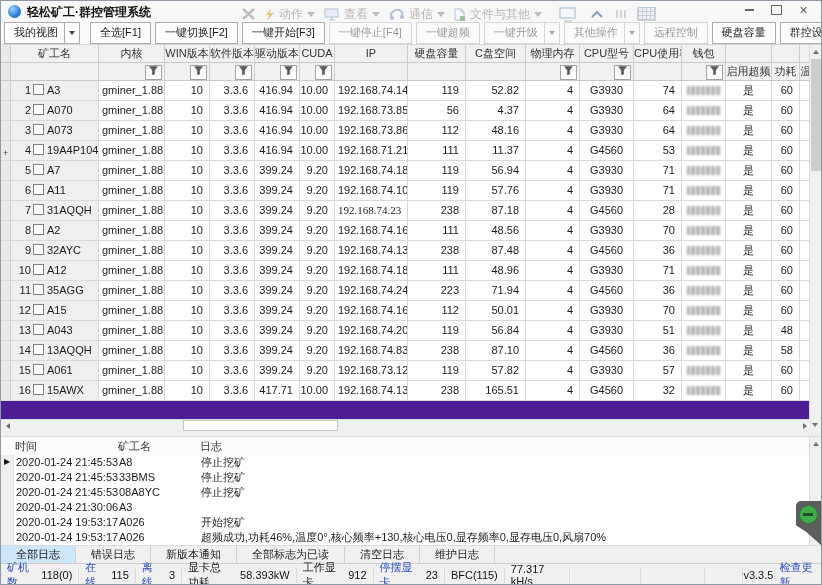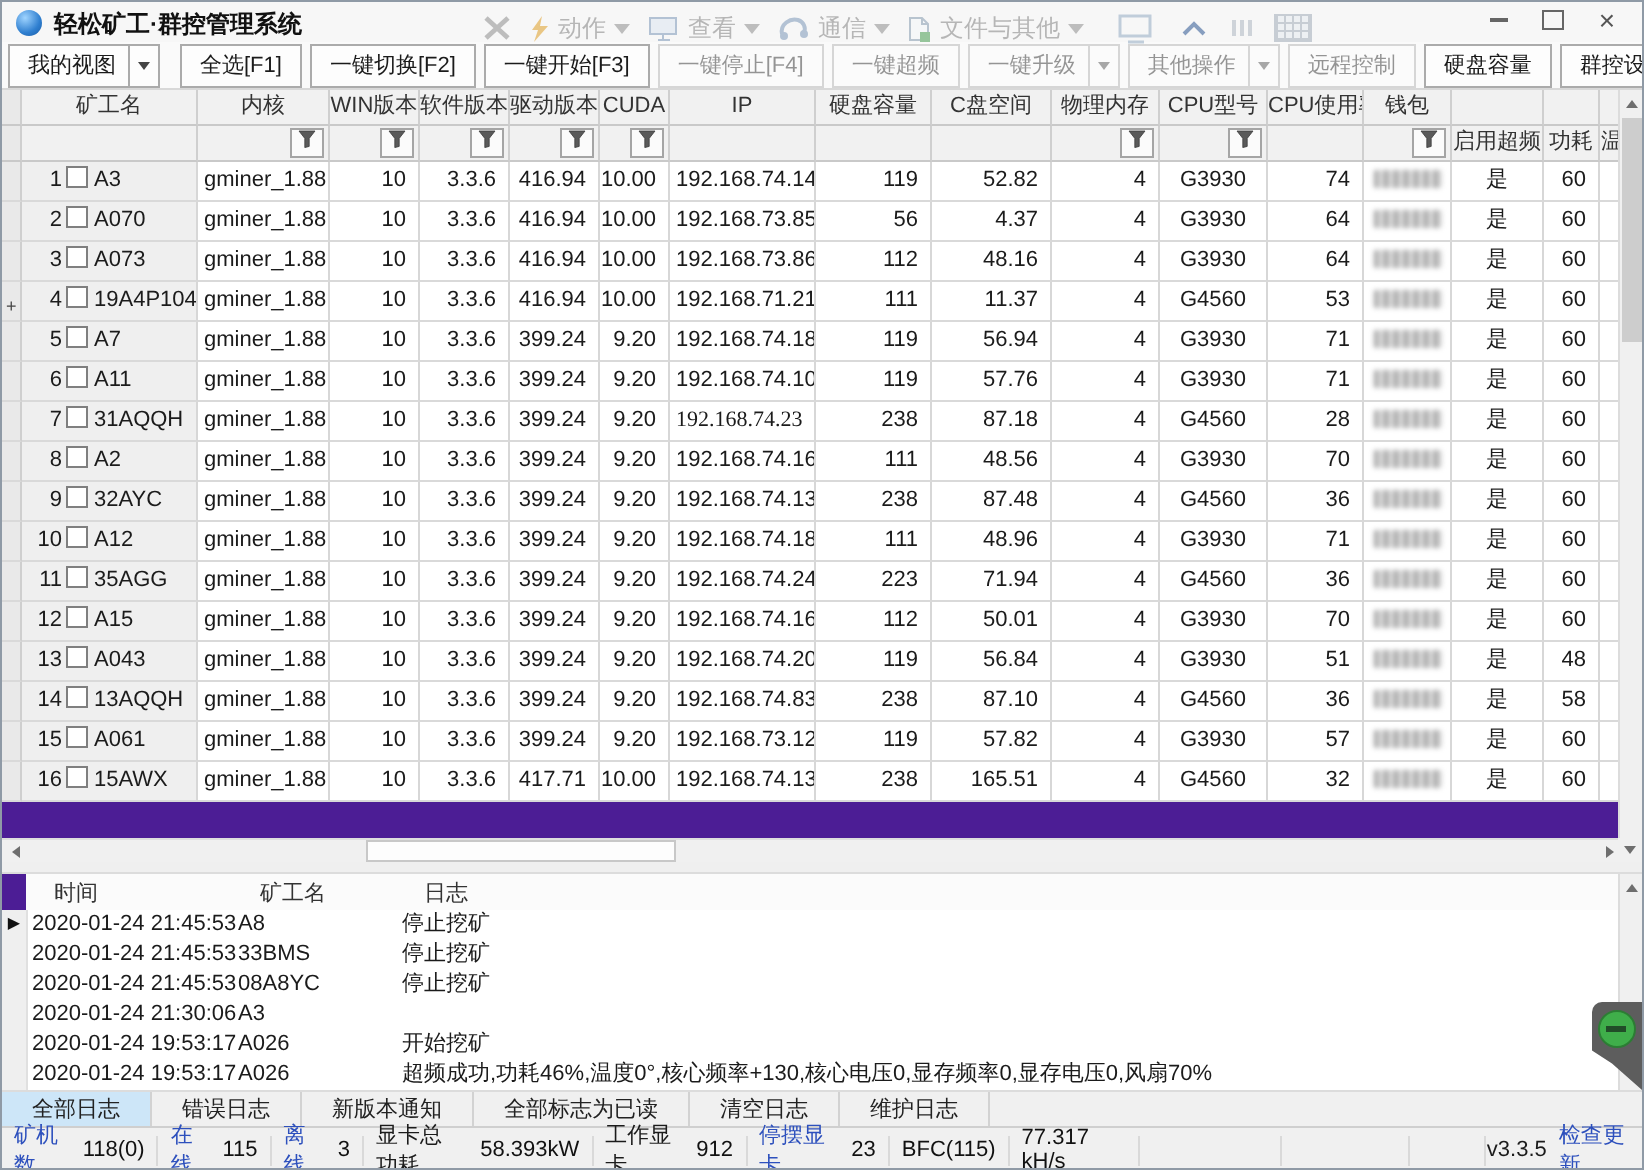--- a/index.html
+++ b/index.html
@@ -81,21 +81,21 @@
   .circ b{border:2px solid transparent;}
   .circ .cu{border-bottom:4px solid #fff;margin-bottom:2px;}
   .circ .cd{border-top:4px solid #fff;margin-top:2px;}
   .hscroll{position:absolute;left:0;top:418px;width:810px;height:12px;background:#f0f0f0;border-top:1px solid #dedede;box-sizing:border-box;}
   .hs-left{position:absolute;left:0;top:0;width:12px;height:11px;display:flex;align-items:center;justify-content:center;}
   .hs-right{position:absolute;right:0;top:0;width:12px;height:11px;display:flex;align-items:center;justify-content:center;}
   .hthumb{position:absolute;left:182px;top:0;width:155px;height:11px;background:#fdfdfd;border:1px solid #c8c8c8;box-sizing:border-box;}
   .corner{position:absolute;right:0;top:418px;width:12px;height:12px;background:#f0f0f0;display:flex;align-items:center;justify-content:center;}
   .splitter{position:absolute;left:0;top:430px;right:0;height:6px;background:#efefef;border-bottom:1px solid #dcdcdc;box-sizing:border-box;}
   
-  .loghead{position:absolute;left:12px;top:436px;right:12px;height:18px;background:#fbfbfb;
+  .loghead{position:absolute;left:0;top:436px;right:12px;height:18px;background:#fbfbfb;
     border-bottom:2px solid #14532d;color:#333;}
   .loghead span{position:absolute;top:2px;}
   .lh-time{left:14px;} .lh-name{left:117px;} .lh-msg{left:199px;}
   .logbody{position:absolute;left:0;top:454px;width:810px;height:90px;background:#fff;}
   .logrow{display:flex;height:15px;line-height:15px;}
   .log-gutter{width:12px;flex:none;background:#efefef;border-right:1px solid #e0e0e0;text-align:center;font-size:8px;color:#111;line-height:14px;}
   .lc-time{width:103px;flex:none;padding-left:2px;}
   .lc-name{width:82px;flex:none;}
   .lc-msg{flex:1;overflow:hidden;white-space:nowrap;}
   .logscroll{position:absolute;right:0;top:436px;width:12px;height:108px;background:#f0f0f0;border-left:1px solid #dcdcdc;box-sizing:border-box;}

